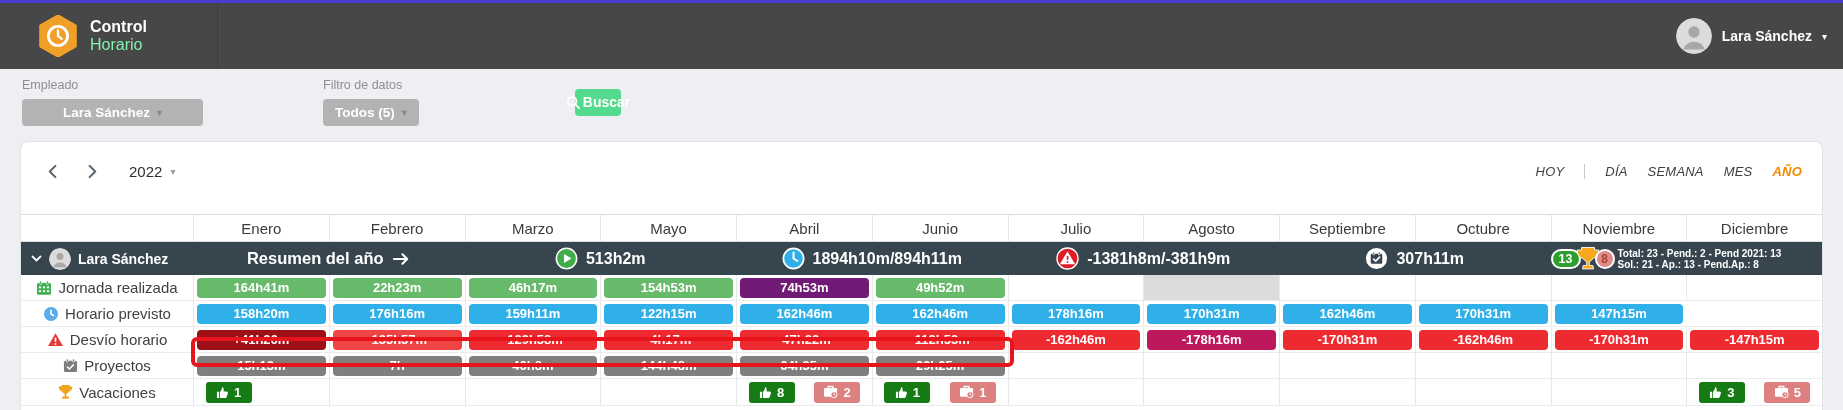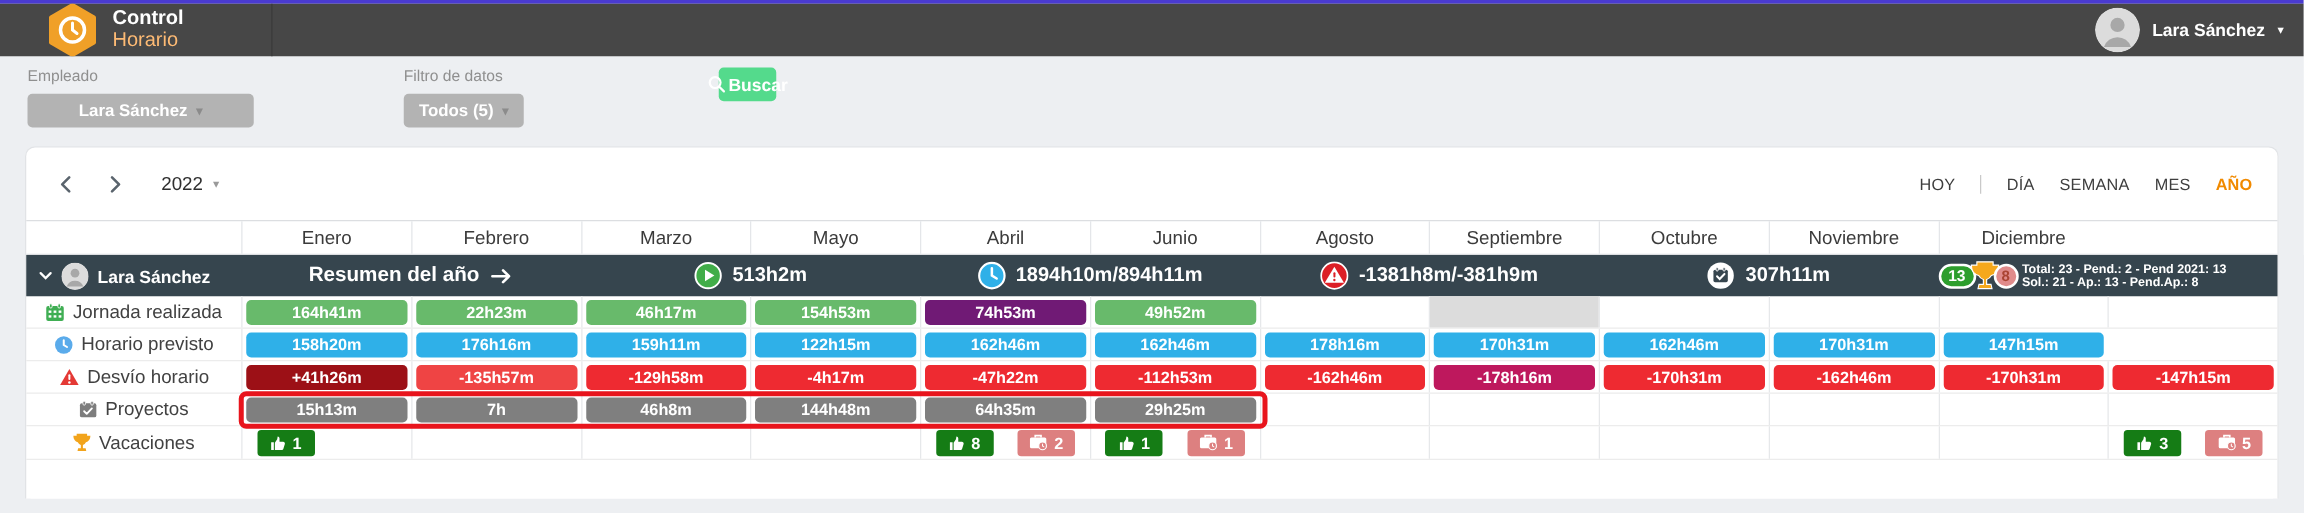--- a/index.html
+++ b/index.html
@@ -6,34 +6,34 @@
   html,body { margin:0; padding:0; }
   body {
     width:1843px; height:410px; overflow:hidden;
     background:#edeff2;
     font-family:"Liberation Sans", sans-serif;
     -webkit-font-smoothing:antialiased;
   }
   .topline { height:3px; background:#4a3bd1; }
 
   
-  .navbar { height:42px; background:#474747; display:flex; align-items:center; }
+  .navbar { height:66px; background:#474747; display:flex; align-items:center; }
   .brand { width:218px; height:100%; display:flex; align-items:center; gap:12px;
            padding-left:38px; border-right:1px solid #3b3b3b; }
   .brand-text { line-height:18px; font-size:16px; }
   .brand-text .l1 { color:#ffffff; font-weight:600; }
-  .brand-text .l2 { color:#fdba74; font-weight:400; }
+  .brand-text .l2 { color:#86efac; font-weight:400; }
   .userbox { margin-left:auto; display:flex; align-items:center; gap:10px; padding-right:16px; cursor:pointer; }
   .avatar { width:36px; height:36px; border-radius:50%; overflow:hidden; flex:0 0 auto; }
   .avatar.sm { width:22px; height:22px; }
   .username { color:#fff; font-weight:700; font-size:14px; }
   .caret-w { color:#fff; font-size:10px; }
 
   
-  .filters { display:flex; align-items:flex-start; padding:9px 22px 15px; }
+  .filters { display:flex; align-items:center; padding:9px 22px 15px; }
   .fgroup { display:flex; flex-direction:column; gap:7px; }
   .flabel { font-size:12.5px; color:#8f8f8f; }
   .gbtn { background:#b3b3b3; color:#fff; font-weight:700; font-size:13.5px;
           border:none; border-radius:4px; height:27px; display:flex; align-items:center;
           justify-content:center; gap:7px; cursor:pointer; font-family:inherit; }
   .gbtn .caret { color:#8b8b8b; font-size:10px; }
   .w-emp { width:181px; }
   .w-fil { width:96px; }
   .grp2 { margin-left:120px; }
   .search-btn { margin-left:156px; width:46px; height:27px; background:#54da8c; border:none;
@@ -45,27 +45,27 @@
            border:1px solid #e1e3e6; border-bottom:none; border-radius:8px 8px 0 0;
            position:relative; }
   .toolbar { height:58px; display:flex; align-items:center; padding:0 20px; }
   .nav-arrow { width:24px; height:24px; display:flex; align-items:center; justify-content:center; cursor:pointer; }
   .nav-arrow + .nav-arrow { margin-left:14px; }
   .year-picker { margin-left:26px; display:flex; align-items:center; gap:8px; cursor:pointer;
                  font-size:15px; color:#2f2f2f; }
   .year-picker .caret { color:#9a9a9a; font-size:10px; }
   .views { margin-left:auto; display:flex; align-items:center; gap:20px;
            font-size:13px; color:#3e3e3e; font-weight:500; letter-spacing:.2px; }
-  .views .vitem { cursor:pointer; }
+  .views .vitem { cursor:pointer;font-style:italic; }
   .views .divider { width:1px; height:15px; background:#c9c9c9; }
   .views .active { color:#f18a00; font-weight:700; }
 
   
   .grid-row { display:grid; grid-template-columns:172px repeat(12, 1fr); }
-  .months-row { height:28px; border-top:1px solid #dcdee1; border-bottom:1px solid #dcdee1; }
+  .months-row { height:28px; border-top:1px solid #dcdee1; border-bottom:1px solid #dcdee1;margin-top:14px; }
   .month-cell { display:flex; align-items:center; justify-content:center;
                 font-size:15px; color:#3b3b3b; border-left:1px solid #e4e6e9; }
   .summary-row { height:33px; background:#36454e; color:#fff; }
   .sum-label { display:flex; align-items:center; gap:7px; padding-left:10px; font-weight:700; font-size:14px; cursor:pointer; }
   .sum-seg { grid-column:span 2; display:flex; align-items:center; justify-content:center;
              gap:8px; font-weight:700; font-size:16px; white-space:nowrap; }
   .seg-resumen { font-weight:600; font-size:16.5px; cursor:pointer; }
   .icn { display:inline-flex; align-items:center; }
   .vac-sum { justify-content:flex-start; gap:0; padding-left:0; }
   .badge-g { background:#2d9e2d; border:2px solid #fff; border-radius:11px; min-width:30px; height:20px;
@@ -178,20 +178,21 @@
   </div>
 
   <div class="grid-row months-row">
     <div></div>
     <div class="month-cell">Enero</div>
     <div class="month-cell">Febrero</div>
     <div class="month-cell">Marzo</div>
     <div class="month-cell">Mayo</div>
     <div class="month-cell">Abril</div>
     <div class="month-cell">Junio</div>
+    <div class="month-cell">Julio</div>
     <div class="month-cell">Agosto</div>
     <div class="month-cell">Septiembre</div>
     <div class="month-cell">Octubre</div>
     <div class="month-cell">Noviembre</div>
     <div class="month-cell">Diciembre</div>
   </div>
 
   <div class="grid-row summary-row">
     <div class="sum-label">
       <span class="icn">

